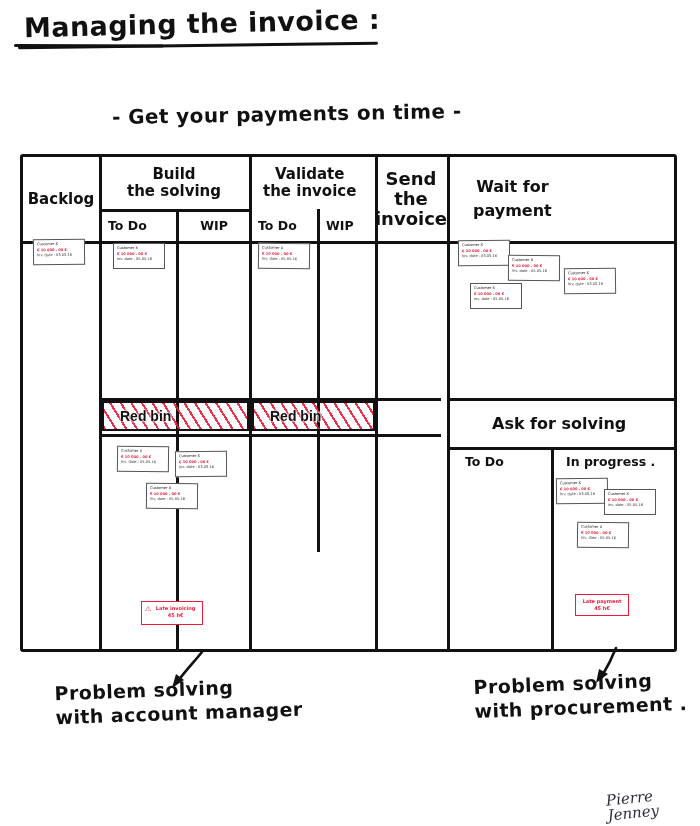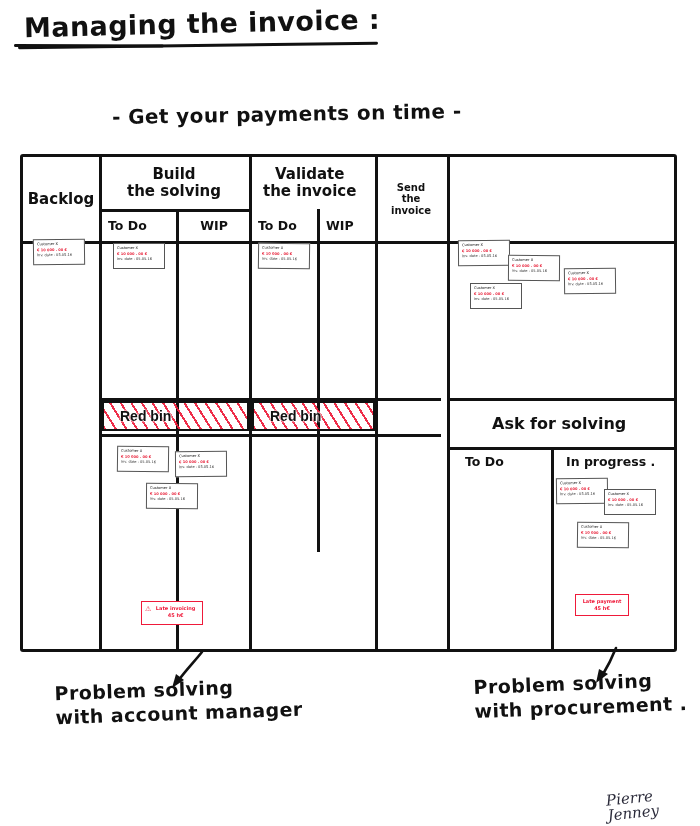--- a/index.html
+++ b/index.html
@@ -138,26 +138,30 @@
       <span>Validate
 the invoice</span>
     </div>
     <div class="sub-head" style="left:229px;top:52px;width:65px;height:32px;">
       <span>To Do</span>
     </div>
     <div class="sub-head" style="left:297px;top:52px;width:55px;height:32px;">
       <span>WIP</span>
     </div>
 
-    <div class="col-head" style="left:352px;top:0;width:72px;height:84px;white-space:pre-line;font-size:10px;">
+    <div class="col-head" style="left:352px;top:0;width:72px;height:84px;white-space:pre-line;font-size:18px;">
       <span>Send
 the
 invoice</span>
     </div>
 
+    <div class="col-head" style="left:424px;top:0;width:227px;height:84px;white-space:pre-line;justify-content:flex-start;padding-left:26px;font-size:16px;line-height:1.5;">
+      <span>Wait for
+payment</span>
+    </div>
 
     <div class="redbin" style="left:79px;top:244px;width:147px;">
       <span>Red bin</span>
     </div>
     <div class="redbin" style="left:229px;top:244px;width:123px;">
       <span>Red bin</span>
     </div>
 
     <div class="col-head" style="left:427px;top:244px;width:224px;height:46px;justify-content:flex-start;padding-left:42px;font-size:16px;">
       <span>Ask for solving</span>

